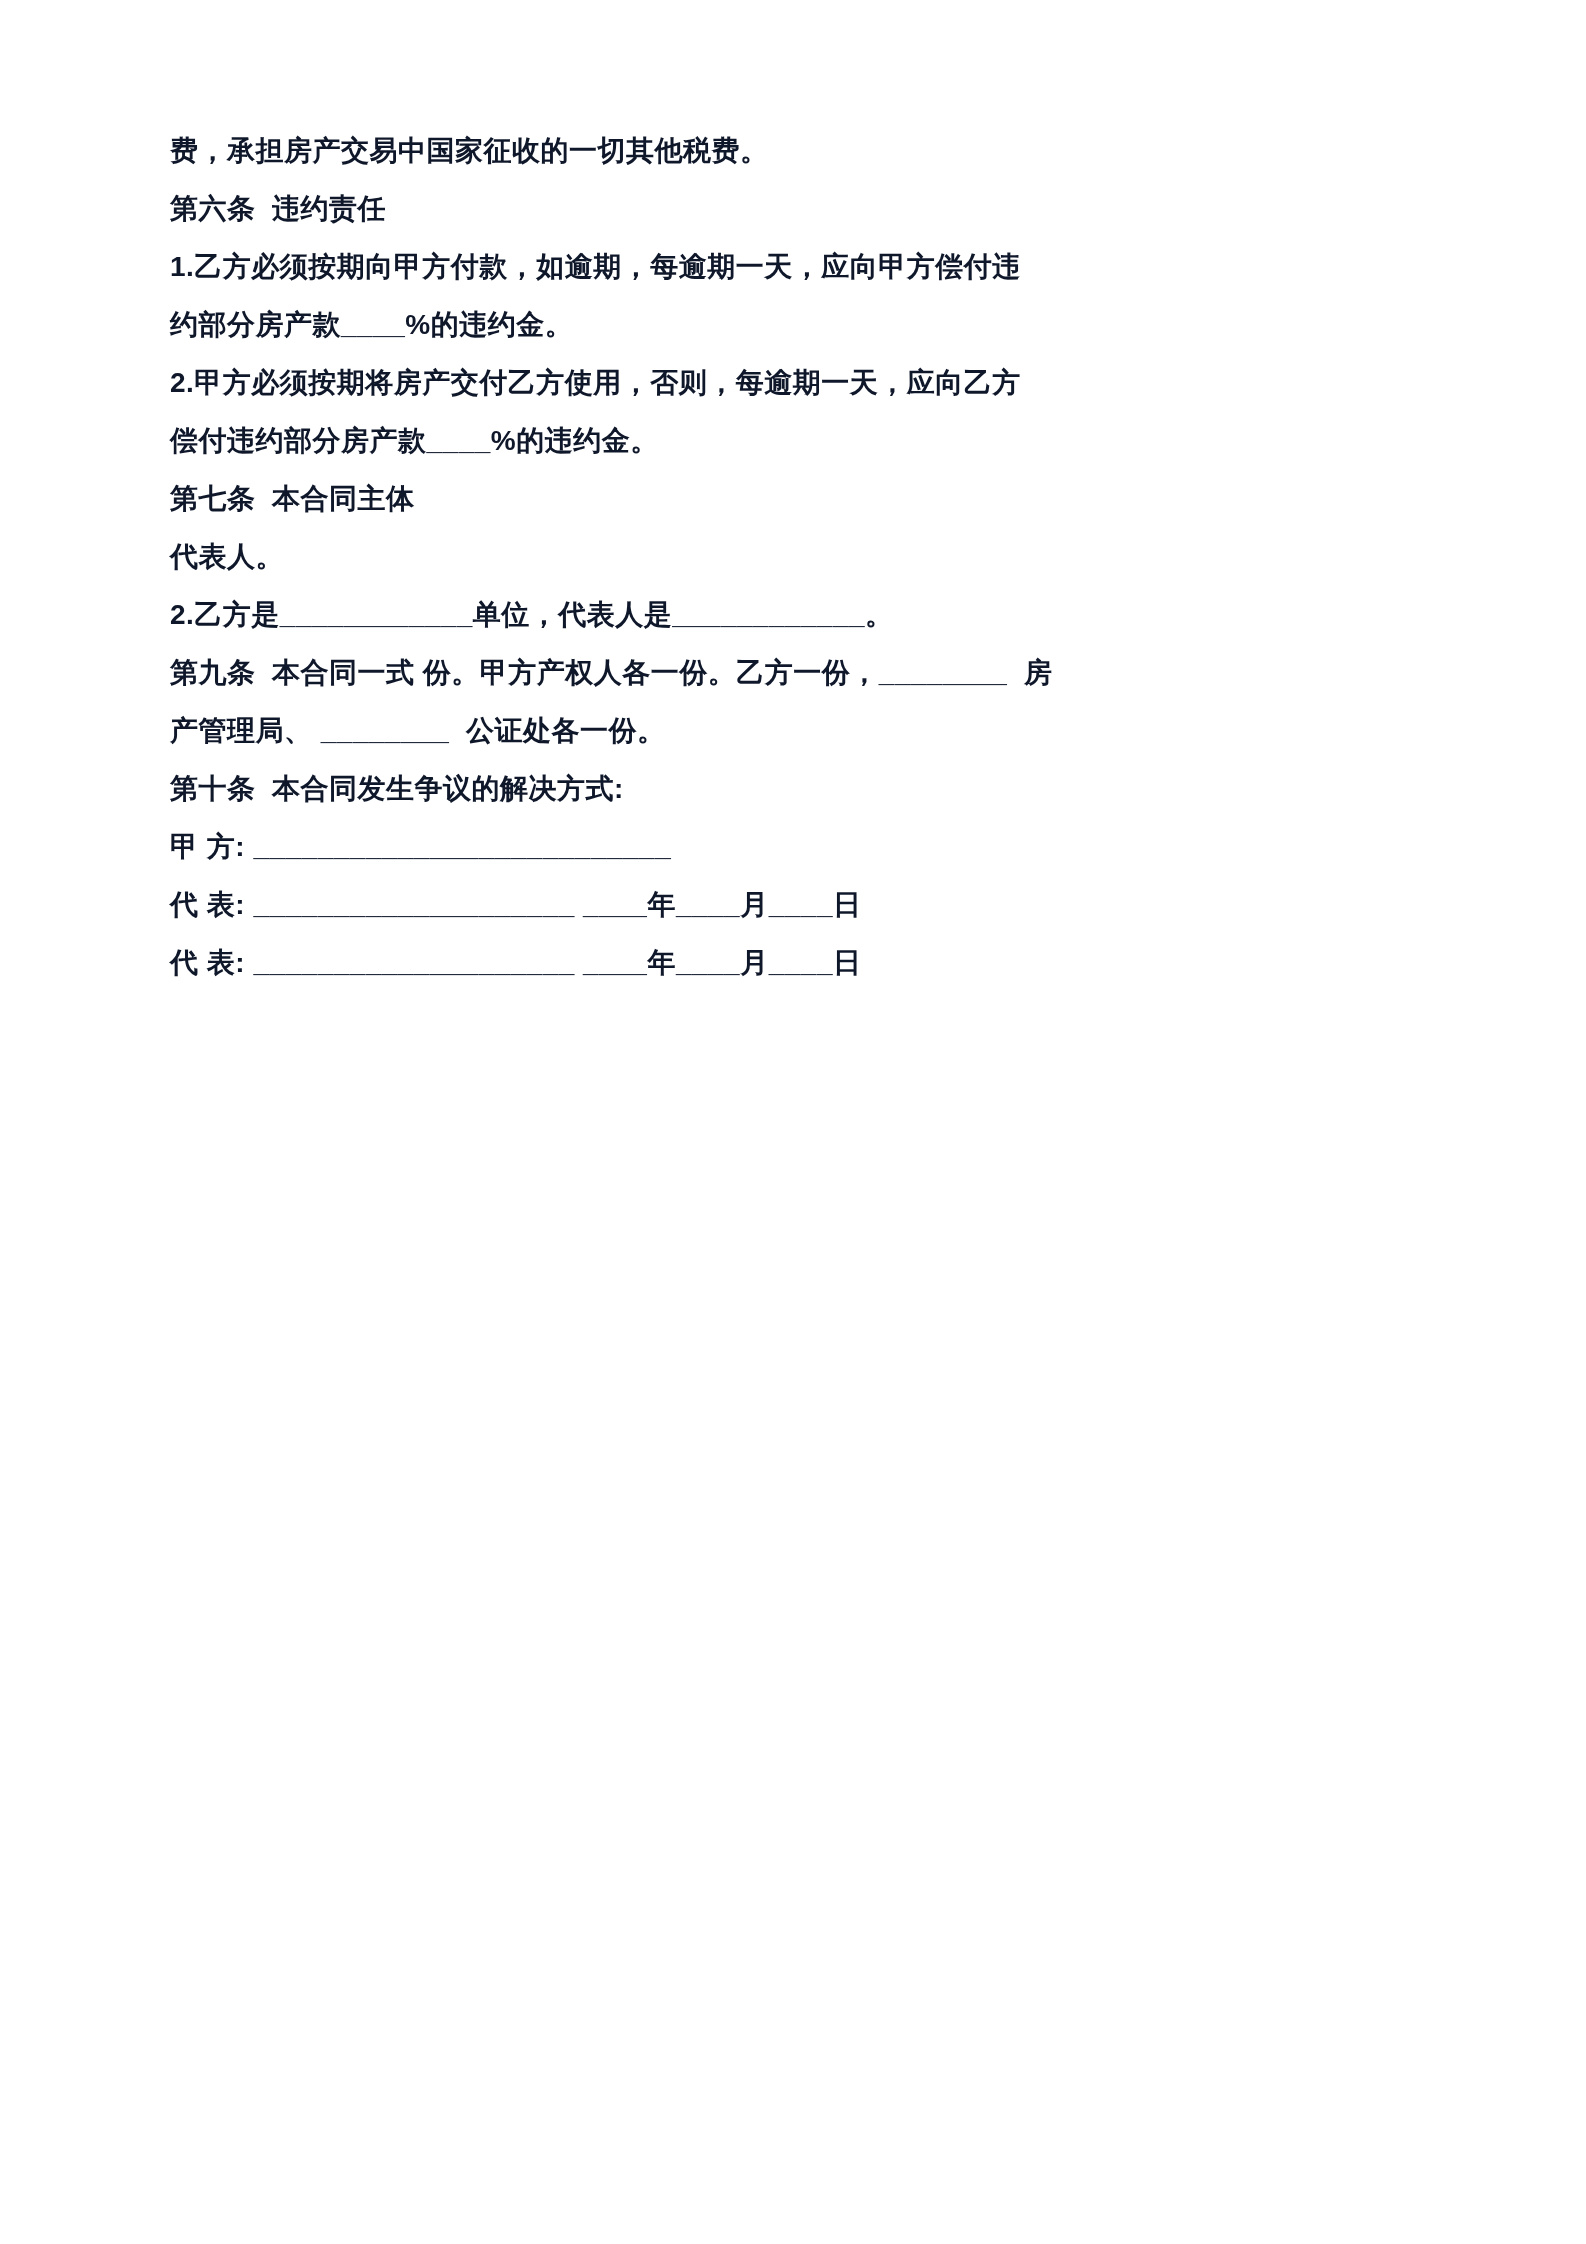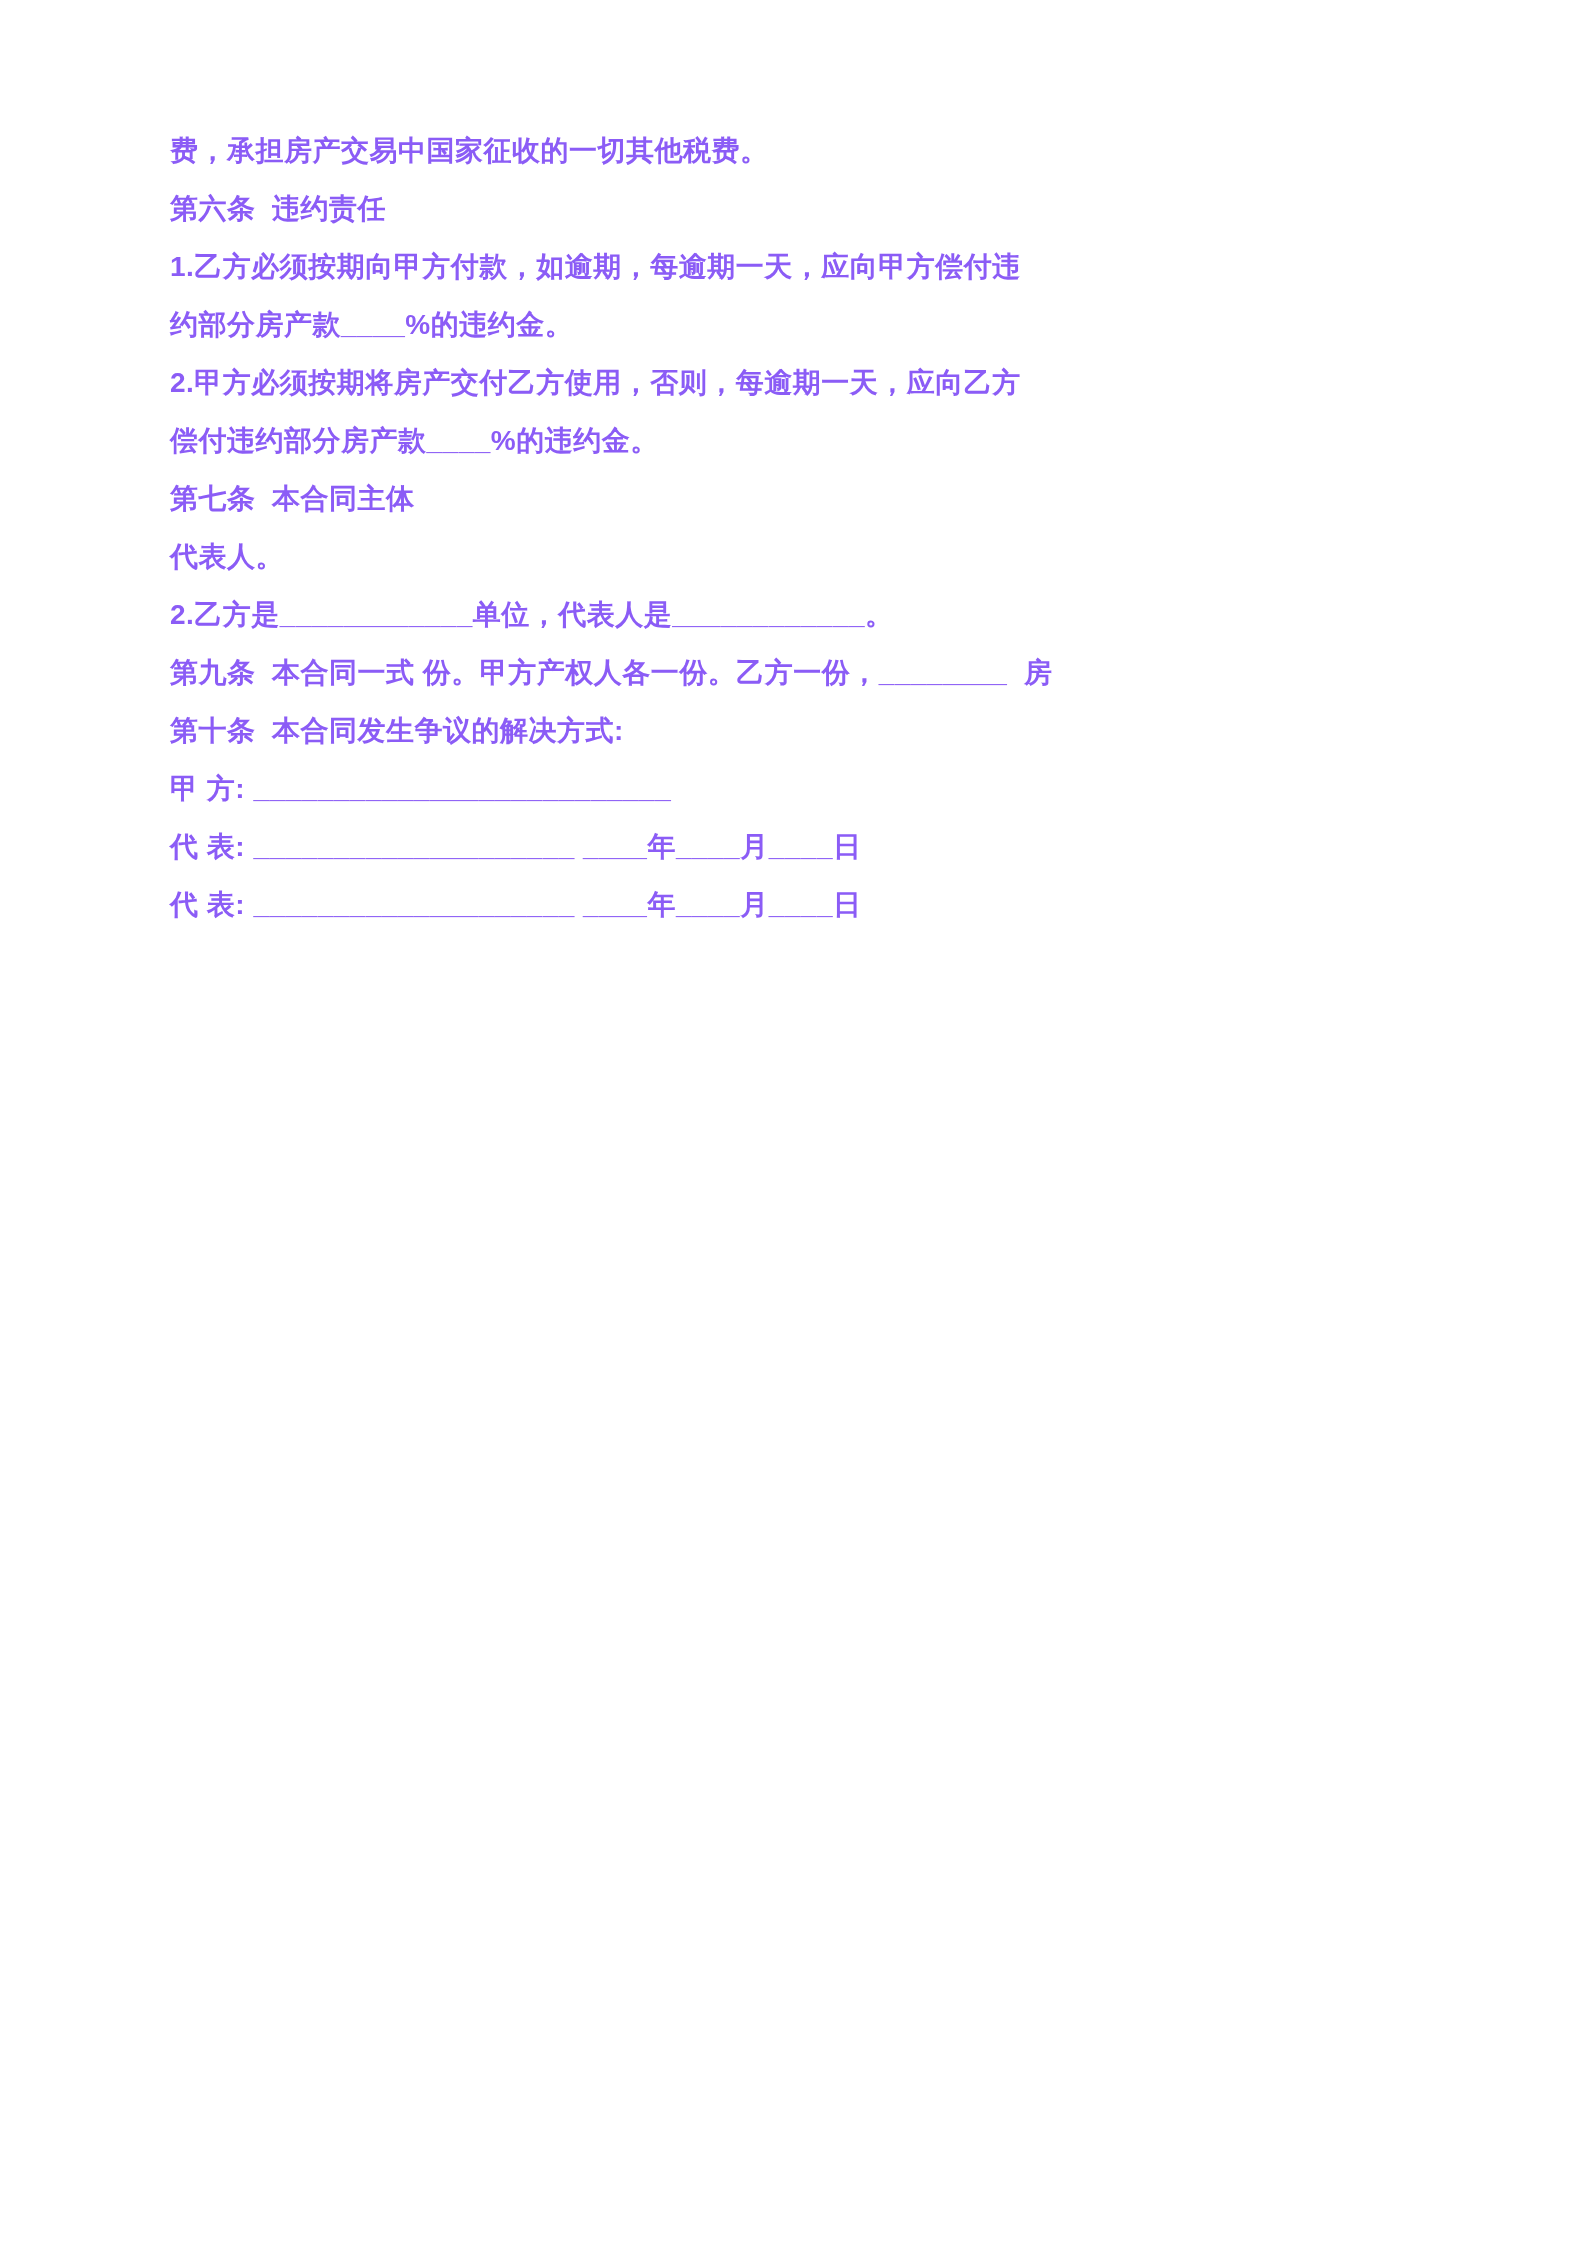--- a/index.html
+++ b/index.html
@@ -21,37 +21,38 @@
     left: 170px;
     top: 122px;
     width: 1260px;
   }
   .doc-line {
     font-size: 28px;
     line-height: 58px;
     font-weight: 700;
     white-space: pre-wrap;
     letter-spacing: 0.5px;
-    color: #8b5cf6;
+    color: #0f172a;
   }
 </style>
 </head>
 <body>
 
 <div class="page">
   <div class="doc-content">
 
   <div class="doc-line">费，承担房产交易中国家征收的一切其他税费。</div>
       <div class="doc-line">第六条  违约责任</div>
       <div class="doc-line">1.乙方必须按期向甲方付款，如逾期，每逾期一天，应向甲方偿付违</div>
       <div class="doc-line">约部分房产款____%的违约金。</div>
       <div class="doc-line">2.甲方必须按期将房产交付乙方使用，否则，每逾期一天，应向乙方</div>
       <div class="doc-line">偿付违约部分房产款____%的违约金。</div>
       <div class="doc-line">第七条  本合同主体</div>
       <div class="doc-line">代表人。</div>
       <div class="doc-line">2.乙方是____________单位，代表人是____________。</div>
       <div class="doc-line">第九条  本合同一式 份。甲方产权人各一份。乙方一份，________  房</div>
+      <div class="doc-line">产管理局、 ________  公证处各一份。</div>
       <div class="doc-line">第十条  本合同发生争议的解决方式:</div>
       <div class="doc-line">甲 方: __________________________</div>
       <div class="doc-line">代 表: ____________________ ____年____月____日</div>
       <div class="doc-line">代 表: ____________________ ____年____月____日</div>
     </div>
 </div>
 
 </body></html>

